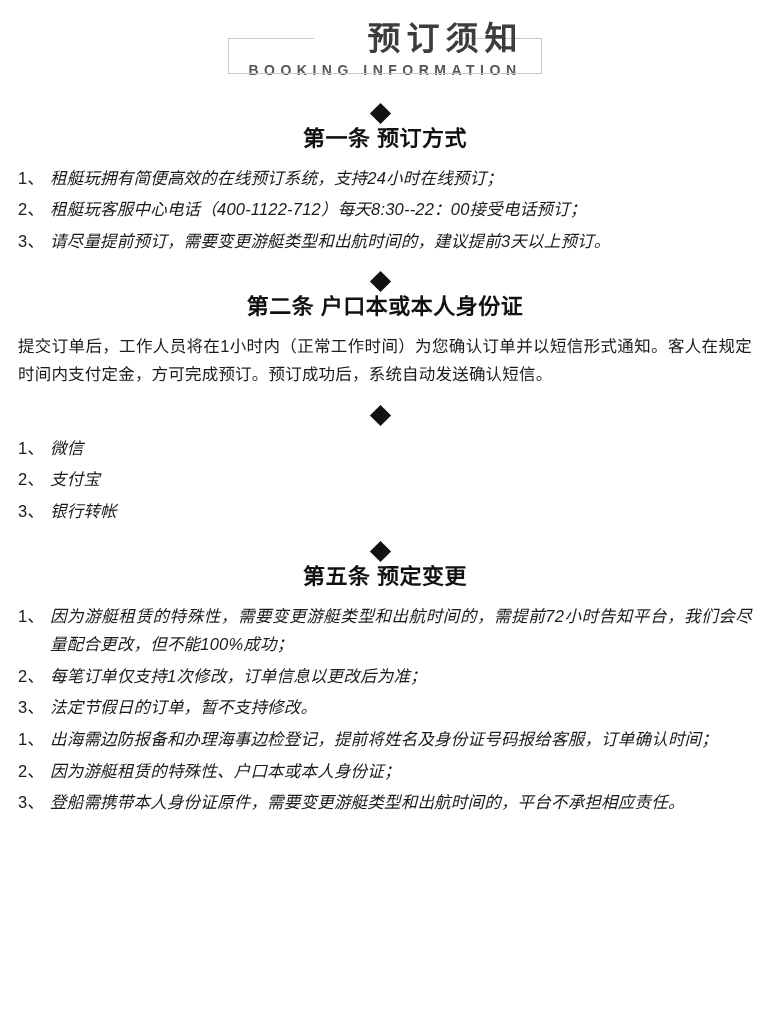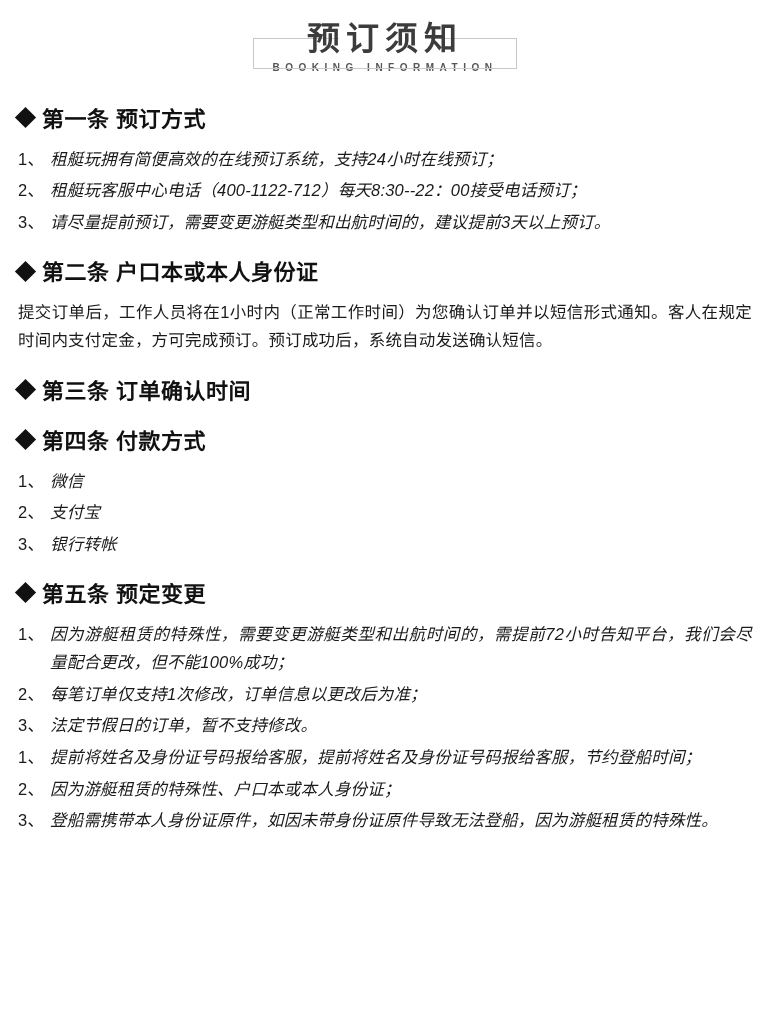--- a/index.html
+++ b/index.html
@@ -25,41 +25,42 @@
   
   .header {
     text-align: center;
     padding-top: 6px;
     padding-bottom: 8px;
   }
   .header-inner {
     display: inline-block;
     position: relative;
     padding: 0 14px;
+    text-align: right;
   }
   .header-title {
     font-size: 33px;
     letter-spacing: 6px;
     font-weight: 700;
     color: #3c3c3c;
     line-height: 1.15;
     padding: 0 4px;
     position: relative;
     z-index: 2;
     display: block;
   }
   .header-sub-wrap {
     position: relative;
     margin-top: 4px;
     display: flex;
     align-items: center;
     justify-content: center;
   }
   .header-sub {
-    font-size: 10px;
+    font-size: 14px;
     letter-spacing: 5.5px;
     color: #555;
     font-weight: 600;
     padding: 0 6px;
     white-space: nowrap;
   }
   
   .frame {
     position: absolute;
     left: 0;
@@ -87,20 +88,21 @@
     margin: 0 0 4px 0;
   }
   .sec-head {
     display: flex;
     align-items: center;
     font-size: 22px;
     font-weight: 700;
     color: #111;
     margin: 18px 0 12px 0;
     letter-spacing: 0.5px;
+    flex-direction: column;
   }
   .diamond-icon {
     display: inline-block;
     width: 15px;
     height: 15px;
     background: #111;
     transform: rotate(45deg);
     margin-right: 9px;
     flex: 0 0 auto;
     position: relative;
@@ -185,29 +187,24 @@
       <span class="sec-head-text">第二条  户口本或本人身份证</span>
     </div>
     <div class="sec-body">
       <p class="para">提交订单后，工作人员将在1小时内（正常工作时间）为您确认订单并以短信形式通知。客人在规定时间内支付定金，方可完成预订。预订成功后，系统自动发送确认短信。</p>
     </div>
   </div>
 
   <div class="section">
     <div class="sec-head">
       <span class="diamond-icon"></span>
-      <span class="sec-head-text">第三条 订单确认时间</span>
-    </div>
-  </div>
-
-  <div class="section">
-    <div class="sec-head">
-      <span class="diamond-icon"></span>
-      <span class="sec-head-text">第四条 付款方式</span>
-    </div>
+    </div>
+  </div>
+
+  <div class="section">
     <div class="sec-body">
       <ol class="numlist">
         <li>
           <span class="li-num">1、</span>
           <span class="li-text">微信</span>
         </li>
         <li>
           <span class="li-num">2、</span>
           <span class="li-text">支付宝</span>
         </li>
@@ -240,27 +237,27 @@
         </li>
       </ol>
     </div>
   </div>
 
   <div class="section">
     <div class="sec-body">
       <ol class="numlist">
         <li>
           <span class="li-num">1、</span>
-          <span class="li-text">提前将姓名及身份证号码报给客服，提前将姓名及身份证号码报给客服，节约登船时间；</span>
+          <span class="li-text">出海需边防报备和办理海事边检登记，提前将姓名及身份证号码报给客服，订单确认时间；</span>
         </li>
         <li>
           <span class="li-num">2、</span>
           <span class="li-text">因为游艇租赁的特殊性、户口本或本人身份证；</span>
         </li>
         <li>
           <span class="li-num">3、</span>
-          <span class="li-text">登船需携带本人身份证原件，如因未带身份证原件导致无法登船，因为游艇租赁的特殊性。</span>
+          <span class="li-text">登船需携带本人身份证原件，需要变更游艇类型和出航时间的，平台不承担相应责任。</span>
         </li>
       </ol>
     </div>
   </div>
 
 </div>
 
 </body></html>

